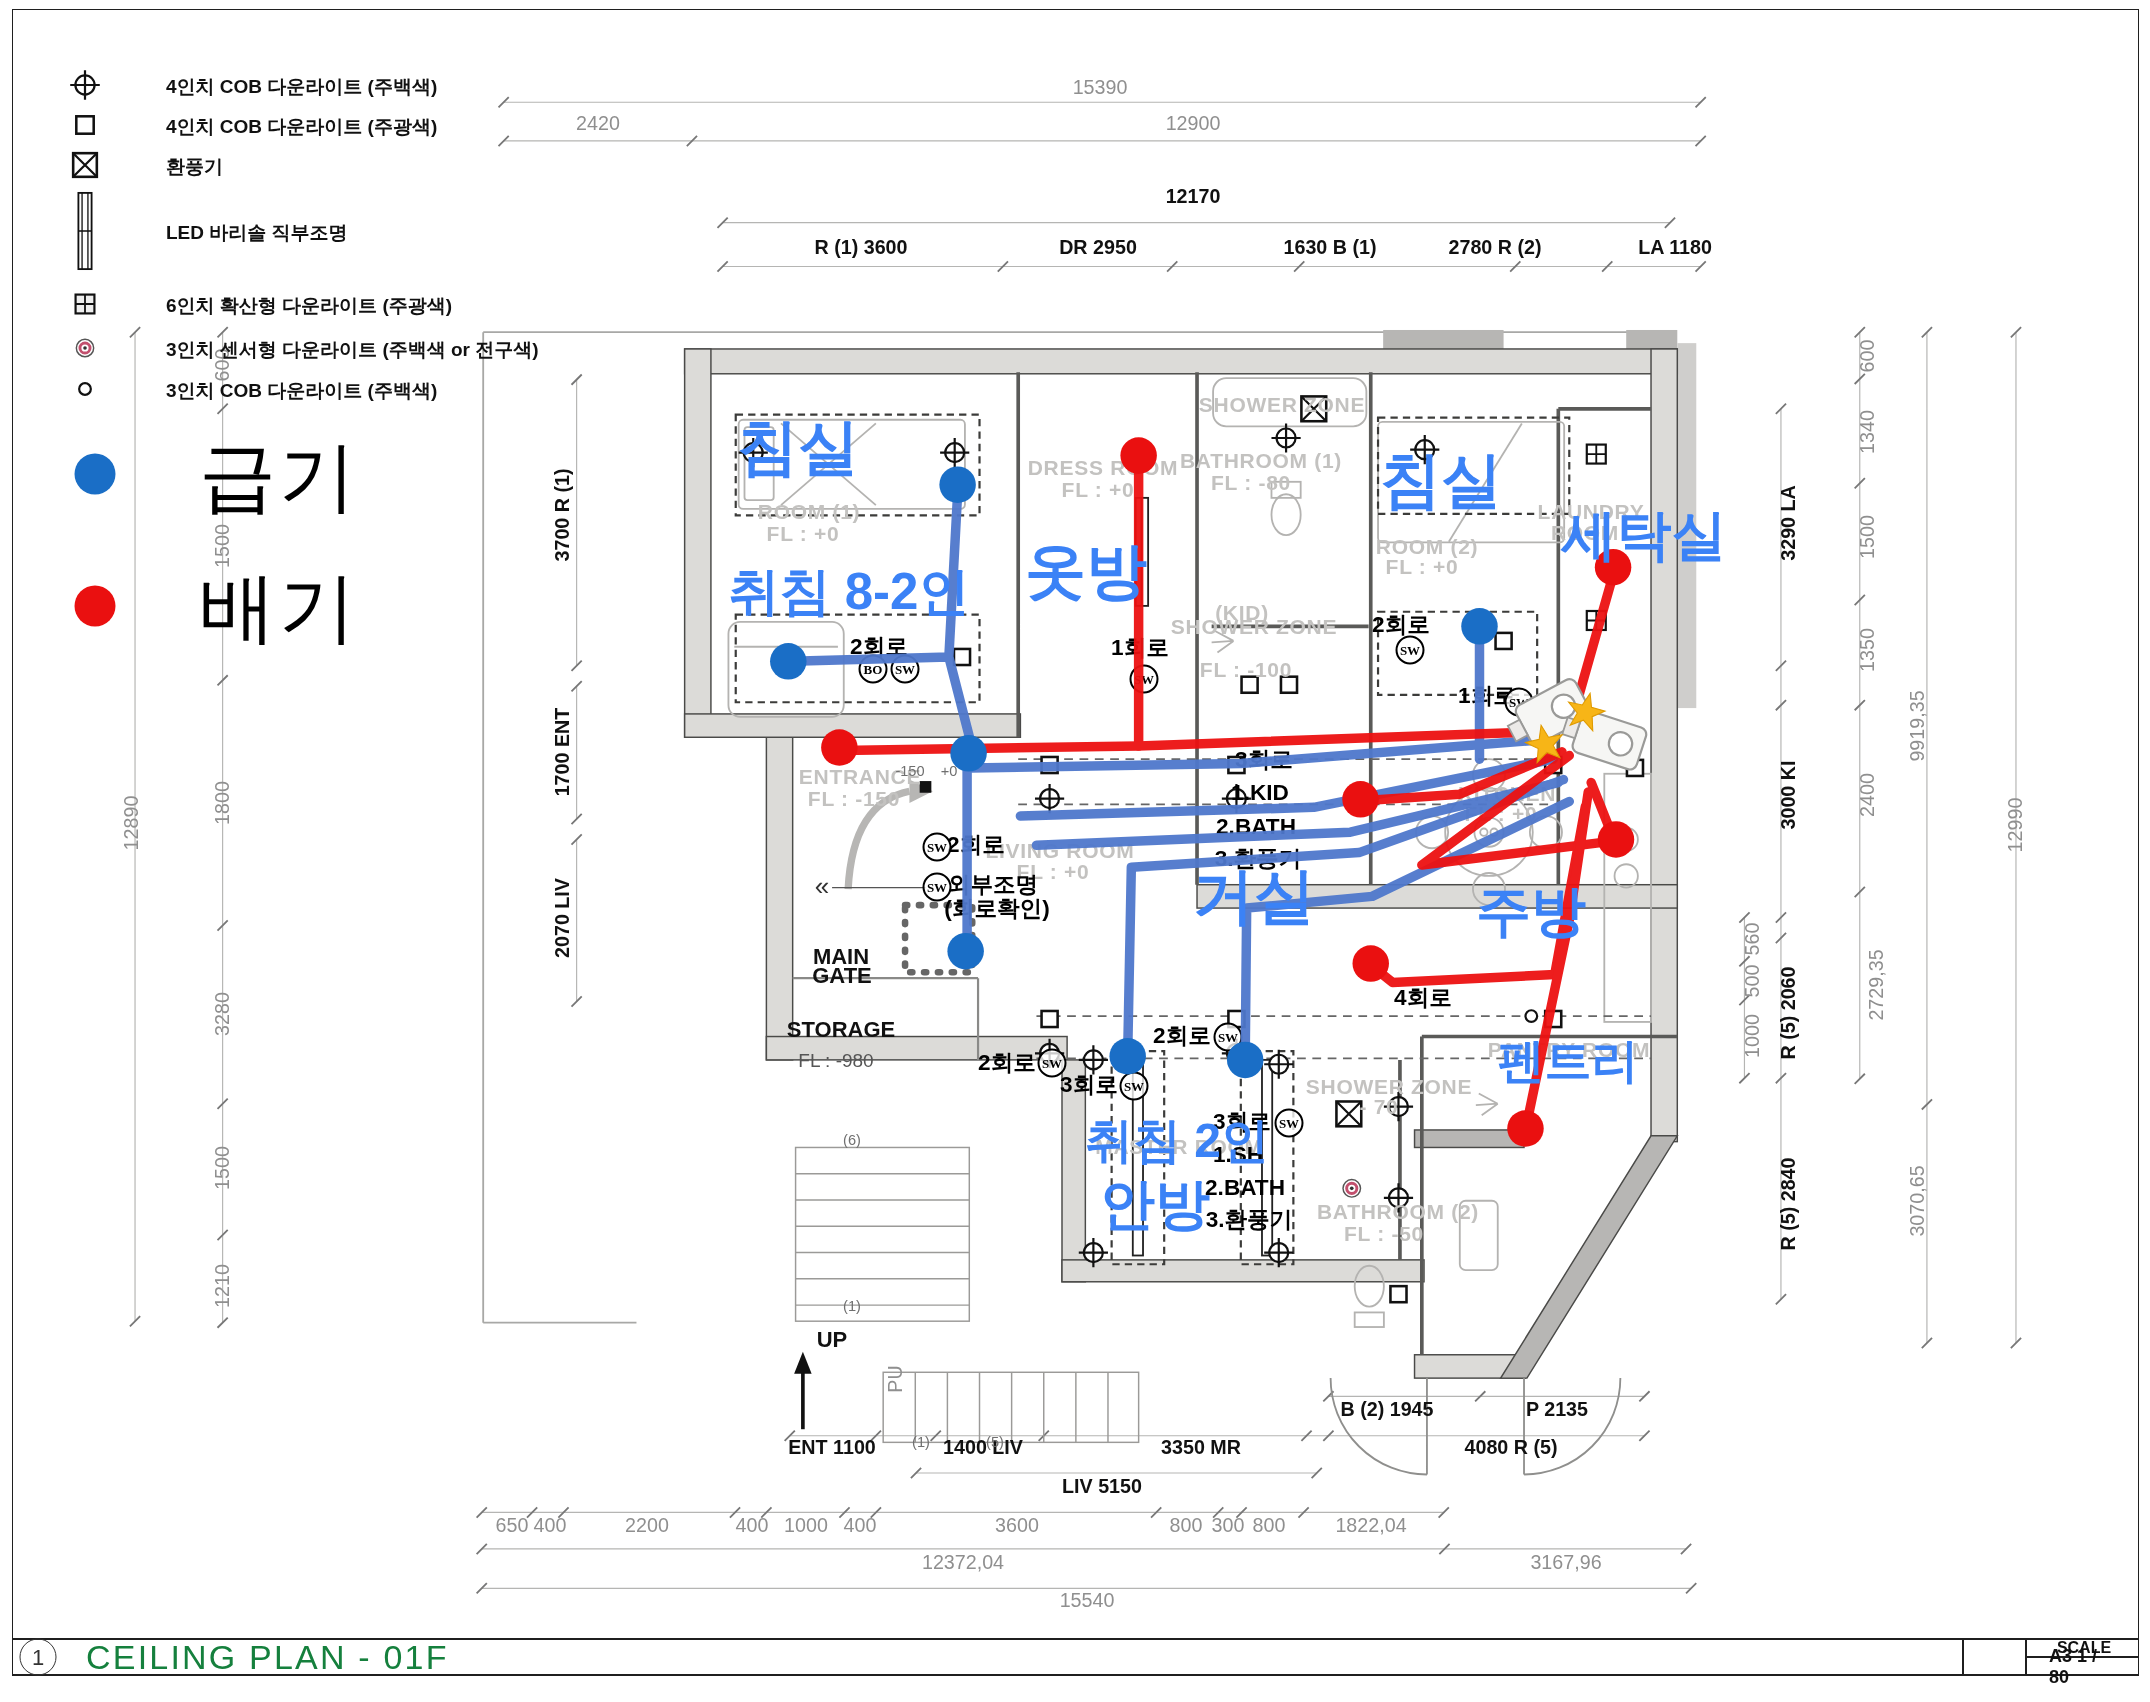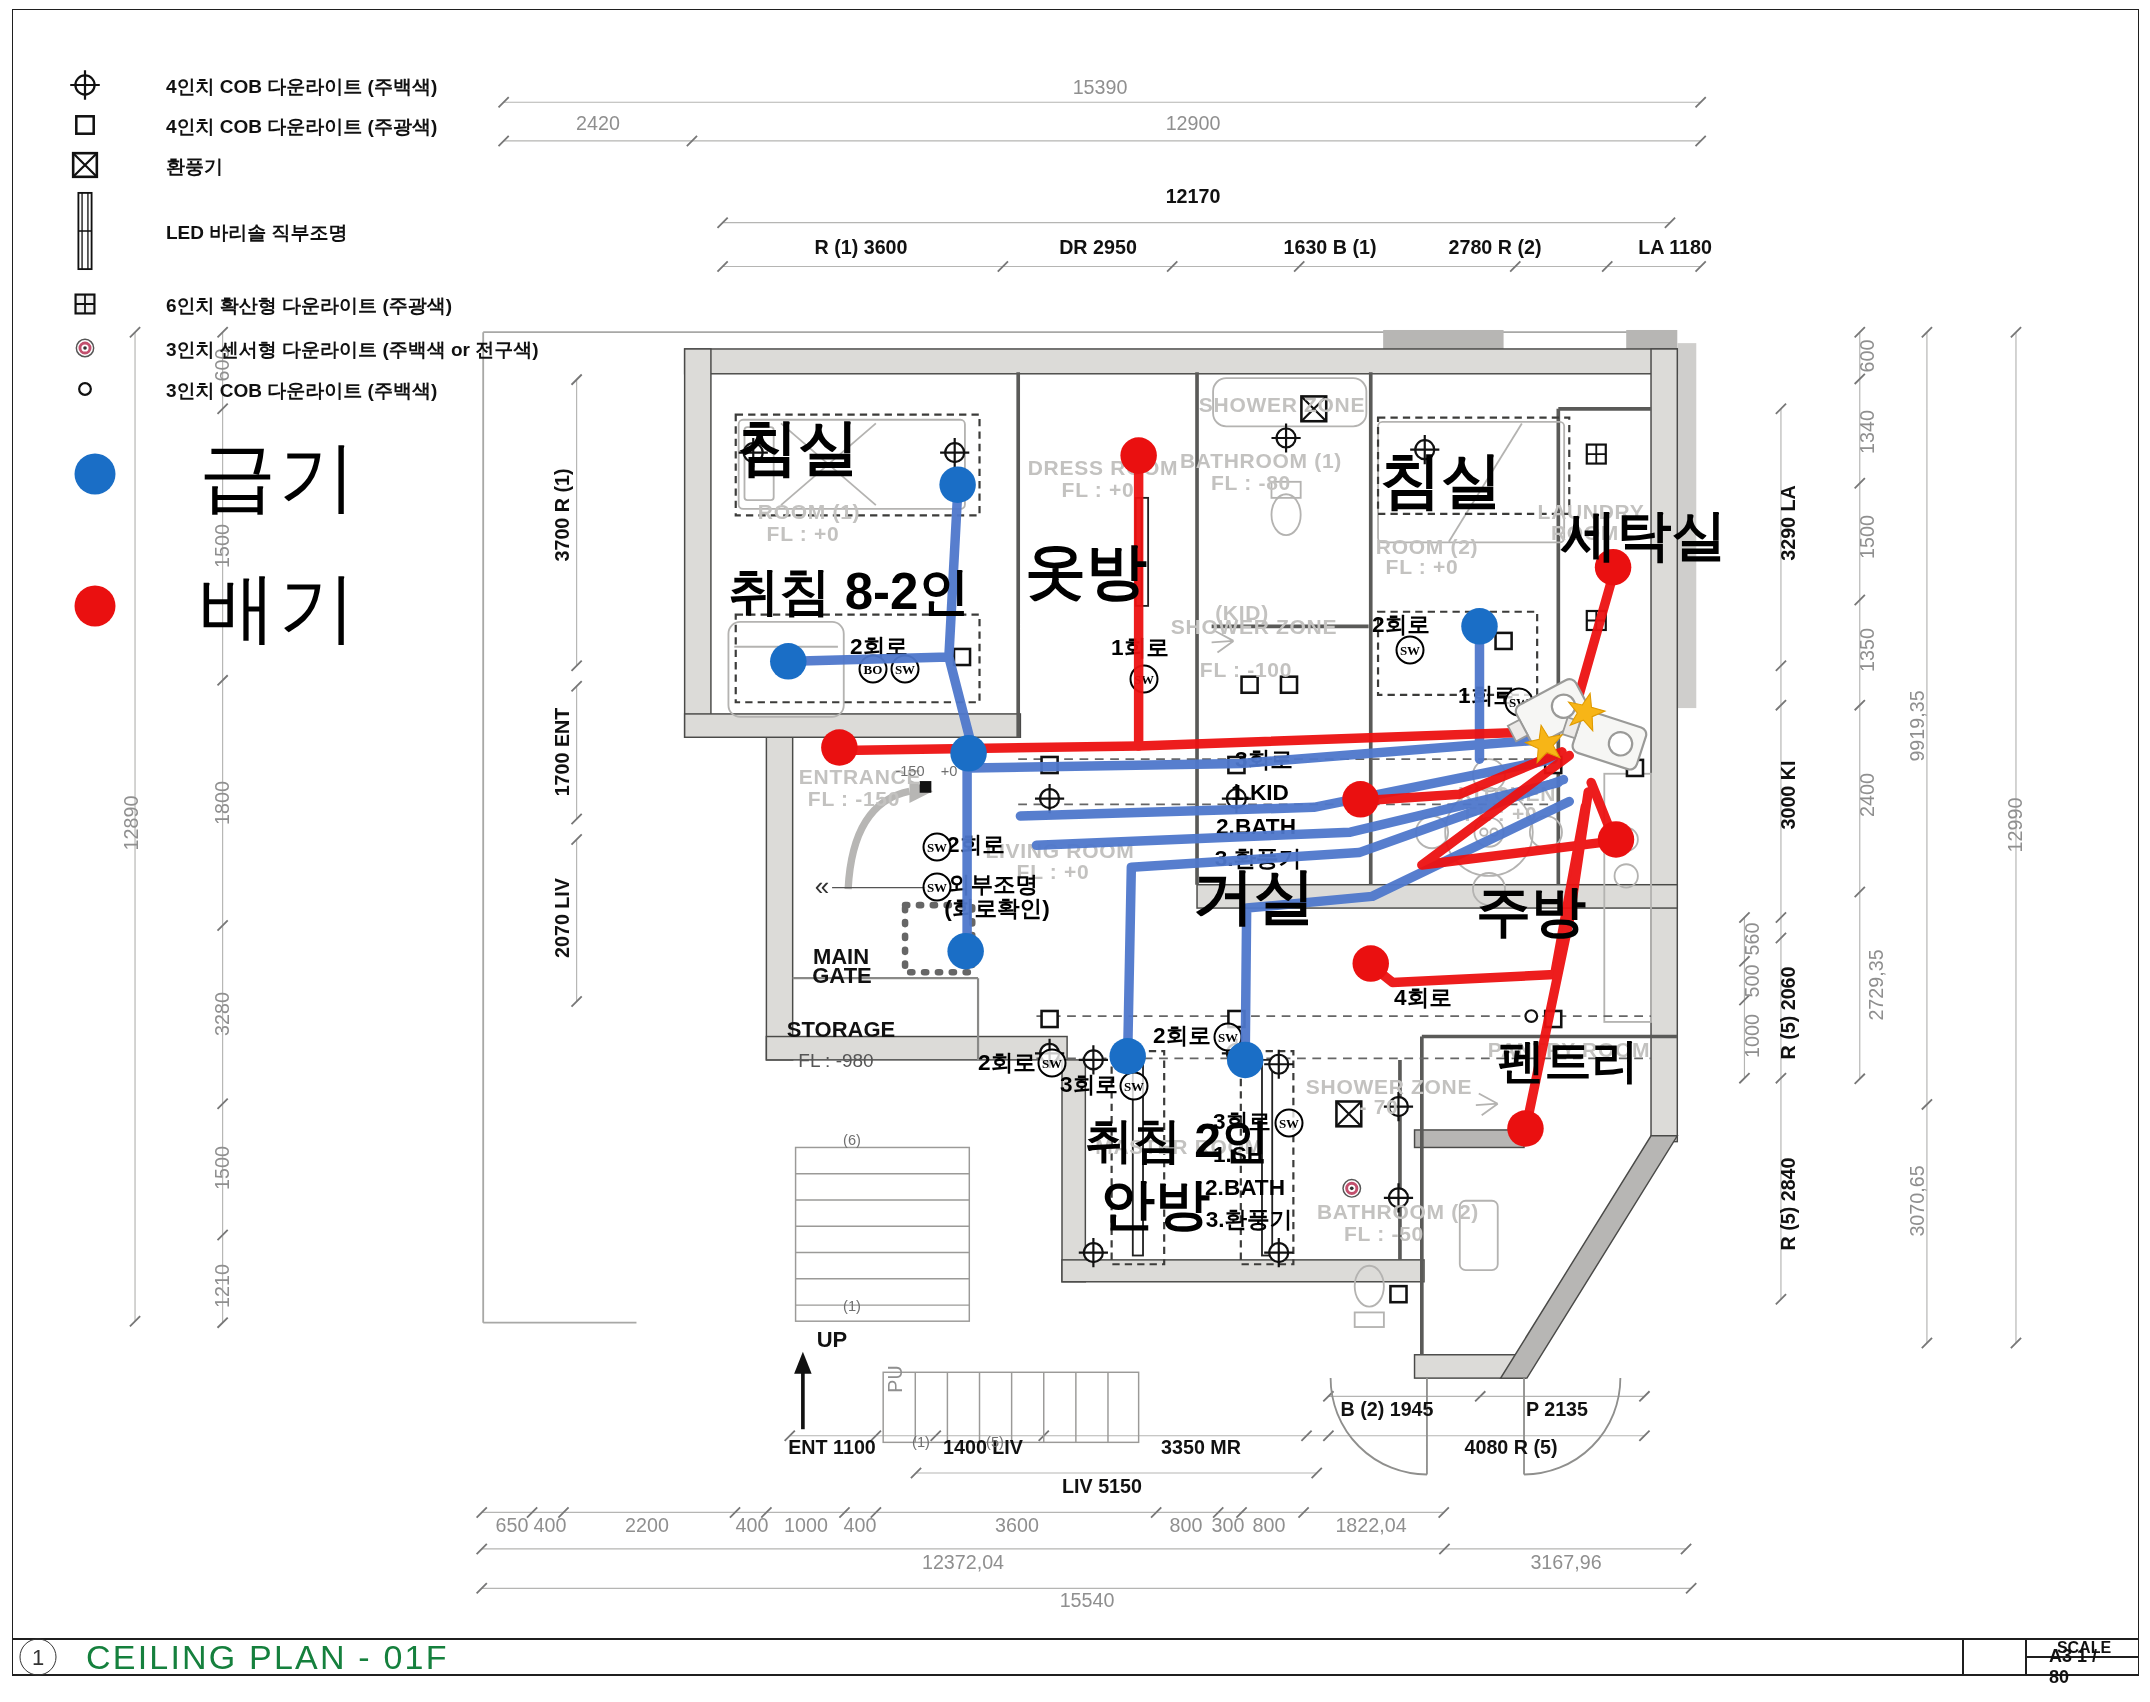--- a/index.html
+++ b/index.html
@@ -12,21 +12,21 @@
   .rot{transform:translate(-50%,-50%) rotate(-90deg);}
   .dg{color:#8f8f8f;font-size:19.7px;}
   .db{color:#111;font-weight:bold;font-size:19.7px;}
   .room{color:#c3c2c0;font-size:21px;font-weight:bold;letter-spacing:0.7px;}
   .circuit{color:#000;font-weight:bold;font-size:22.6px;}
   .miscb{color:#111;font-weight:bold;font-size:22px;}
   .tiny{color:#6f6f6f;font-size:14.6px;}
   .badge{position:absolute;width:29px;height:29px;border:2.2px solid #000;border-radius:50%;
          display:flex;align-items:center;justify-content:center;font-size:13px;font-weight:bold;
          color:#000;transform:translate(-50%,-50%);background:rgba(255,255,255,.78);box-sizing:border-box;font-family:Liberation Serif, serif;}
-  .overlay{color:#000000;font-weight:900;text-align:center;}
+  .overlay{color:#3b82f6;font-weight:900;text-align:center;}
   .airlbl{color:#000;font-weight:400;font-size:77px;letter-spacing:2.9px;}
   .airdot{position:absolute;width:41px;height:41px;border-radius:50%;transform:translate(-50%,-50%);}
   .dot-supply{background:#1a6ec6;}
   .dot-exhaust{background:#ea1010;}
   .legend-text{color:#111;font-weight:bold;font-size:19px;white-space:nowrap;}
   .legend-icon{position:absolute;transform:translate(-50%,-50%);}
   .title-num{position:absolute;width:35px;height:35px;border:1.5px solid #333;border-radius:50%;
              display:flex;align-items:center;justify-content:center;font-size:22px;color:#333;
              transform:translate(-50%,-50%);}
   .title-text{position:absolute;transform:translate(0,-50%);font-size:34px;color:#15803d;letter-spacing:2.2px;}

